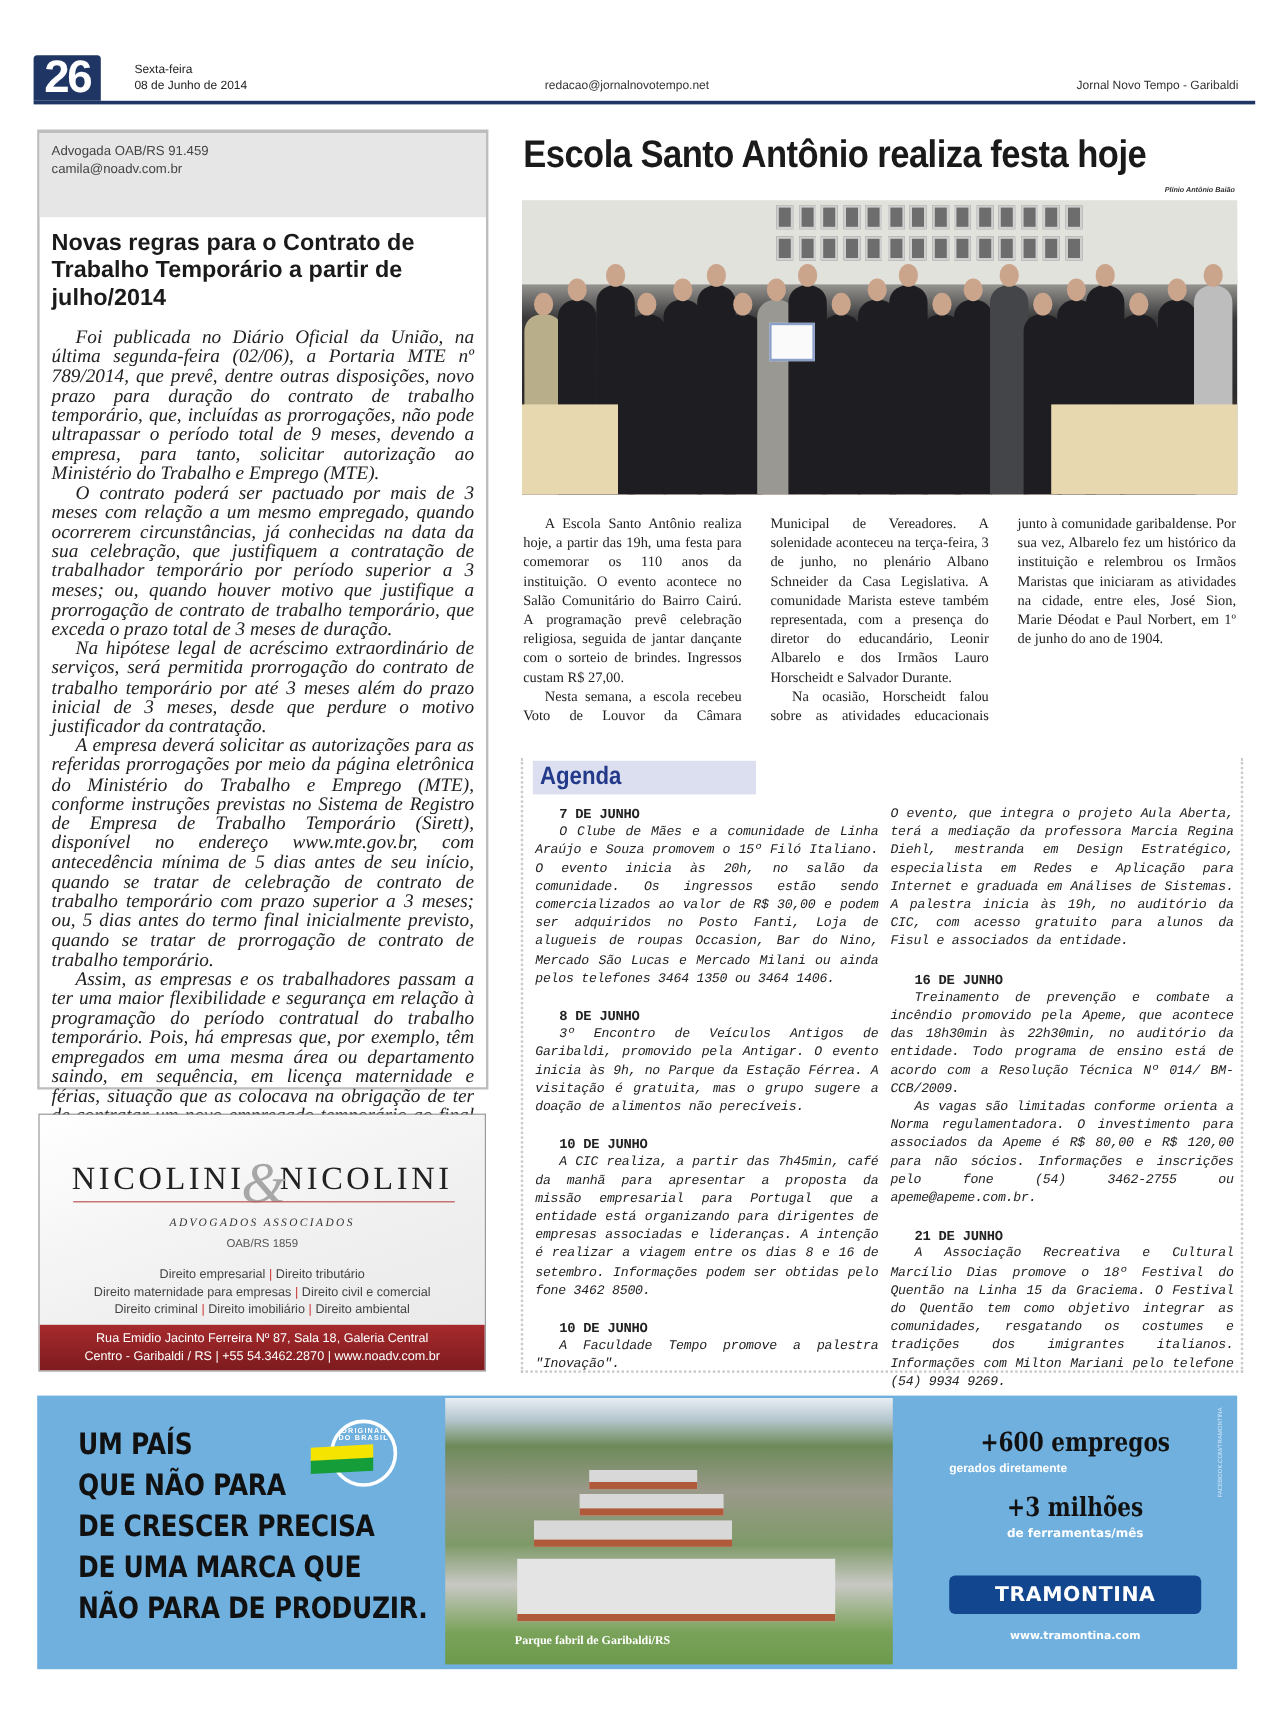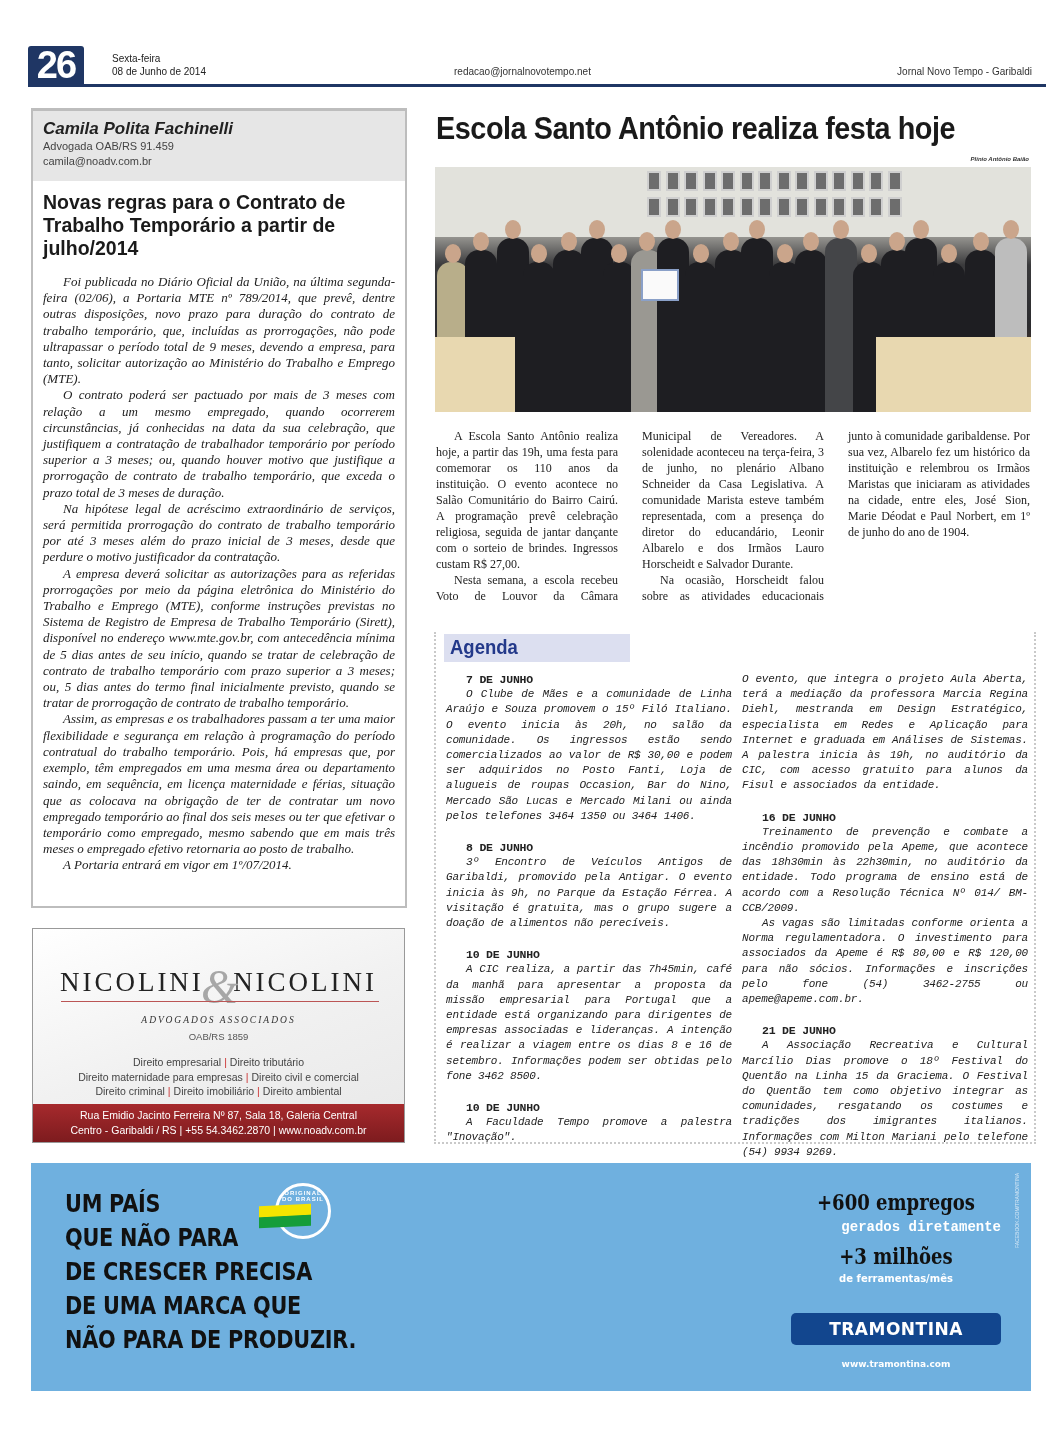--- a/index.html
+++ b/index.html
@@ -12,21 +12,21 @@
   .page-email { position: absolute; left: 440px; top: 20px; font-size: 10px; color: #333; }
   .page-paper { position: absolute; right: 12px; top: 20px; font-size: 10px; color: #333; }
   .header-rule { position: absolute; left: 14px; top: 38px; width: 1018px; height: 3px; background: #1f3664; }
 
   
   .column-box { position: absolute; left: 31px; top: 108px; width: 376px; height: 800px; border: 2px solid #bdbdbd; border-top-width: 3px; }
   .author-box { background: #e6e6e6; padding: 8px 10px 10px 10px; height: 70px; }
   .author-name { font-family: "Liberation Sans", sans-serif; font-weight: bold; font-style: italic; font-size: 17px; color: #222; }
   .author-role, .author-email { font-size: 11px; color: #444; line-height: 15px; }
   .article-title { font-family: "Liberation Sans", sans-serif; font-weight: bold; font-size: 19.5px; line-height: 23px; color: #1a1a1a; padding: 10px 10px 0 10px; }
-  .article-body { padding: 14px 10px 0 10px; font-family: "Liberation Serif", serif; font-style: italic; font-size: 13px; line-height: 16.2px; color: #222; text-align: justify; }
+  .article-body { padding: 14px 10px 0 10px; font-family: "Liberation Serif", serif; font-style: italic; font-size: 16px; line-height: 16.2px; color: #222; text-align: justify; }
   .article-body p { text-indent: 20px; }
 
   
   .lawfirm-ad { position: absolute; left: 32px; top: 928px; width: 373px; height: 215px; border: 1px solid #999; background: linear-gradient(160deg, #ffffff 0%, #f1f1f1 50%, #e8e8e8 100%); overflow: hidden; }
   .lawfirm-name { position: absolute; top: 38px; width: 100%; text-align: center; font-family: "Liberation Serif", serif; font-size: 27px; letter-spacing: 3px; color: #222; }
   .lawfirm-amp { position: absolute; left: 168px; top: 30px; font-family: "Liberation Serif", serif; font-style: italic; font-size: 48px; color: #a7a7a7; }
   .lawfirm-rule { position: absolute; left: 28px; top: 72px; width: 318px; height: 1px; background: #b55; }
   .lawfirm-sub { position: absolute; top: 86px; width: 100%; text-align: center; font-family: "Liberation Serif", serif; font-size: 9.5px; letter-spacing: 2px; color: #333; font-style: italic; }
   .lawfirm-oab { position: absolute; top: 102px; width: 100%; text-align: center; font-size: 9.5px; color: #555; }
   .lawfirm-areas { position: absolute; top: 126px; width: 100%; text-align: center; font-size: 10.5px; color: #444; line-height: 14.5px; }
@@ -62,21 +62,21 @@
   
   .tram-ad { position: absolute; left: 31px; top: 1163px; width: 1000px; height: 228px; background: #6fb0df; overflow: hidden; }
   .tram-slogan { position: absolute; left: 34px; top: 24px; font-family: "DejaVu Sans", sans-serif; font-weight: bold; font-size: 24.5px; line-height: 34px; color: #111; transform: scaleX(0.85); transform-origin: left; letter-spacing: -0.3px; }
   .tram-seal { position: absolute; left: 244px; top: 20px; width: 56px; height: 56px; border-radius: 50%; border: 3px solid #fff; }
   .tram-seal-text { position: absolute; width: 100%; top: 4px; text-align: center; font-size: 6px; color: #fff; font-weight: bold; letter-spacing: 1px; }
   .tram-flag { position: absolute; left: 228px; top: 42px; width: 52px; height: 22px; background: linear-gradient(180deg, #f4e400 0%, #f4e400 48%, #159d3a 52%, #159d3a 100%); transform: skewY(-3deg); }
   .tram-photo { position: absolute; left: 340px; top: 2px; width: 373px; height: 222px; background: linear-gradient(180deg, #e8eef4 0%, #b6c7cf 8%, #6d8a5a 18%, #9a9a8a 35%, #7e9a68 55%, #c8c8c4 70%, #7aa25a 88%, #6c9a4c 100%); overflow: hidden; }
   .tram-photo .building { position: absolute; background: #d8d8d8; border-bottom: 6px solid #b05a3c; }
   .tram-photo-caption { position: absolute; left: 58px; bottom: 14px; font-family: "Liberation Serif", serif; font-weight: bold; font-size: 10px; color: #fff; }
   .tram-stat1 { position: absolute; left: 760px; top: 26px; width: 210px; text-align: center; font-family: "DejaVu Serif", serif; font-weight: bold; font-size: 22px; color: #111; transform: scaleX(0.82); }
-  .tram-stat1-sub { position: absolute; left: 760px; top: 56px; width: 210px; text-align: right; font-family: Liberation Mono, monospace; font-weight: bold; font-size: 14px; color: #fff; }
+  .tram-stat1-sub { position: absolute; left: 760px; top: 56px; width: 210px; text-align: left; font-family: Liberation Sans, sans-serif; font-weight: bold; font-size: 10px; color: #fff; }
   .tram-stat2 { position: absolute; left: 760px; top: 80px; width: 210px; text-align: center; font-family: "DejaVu Serif", serif; font-weight: bold; font-size: 22px; color: #111; transform: scaleX(0.82); }
   .tram-stat2-sub { position: absolute; left: 760px; top: 110px; width: 210px; text-align: center; font-family: "DejaVu Sans", sans-serif; font-weight: bold; font-size: 10px; color: #fff; }
   .tram-logo { position: absolute; left: 760px; top: 150px; width: 210px; height: 32px; border-radius: 5px; background: #12468e; color: #fff; text-align: center; line-height: 32px; font-family: "DejaVu Sans", sans-serif; font-weight: bold; font-size: 17px; letter-spacing: 0.5px; }
   .tram-url { position: absolute; left: 760px; top: 196px; width: 210px; text-align: center; font-family: "DejaVu Sans", sans-serif; font-size: 9px; color: #fff; font-weight: bold; }
   .tram-side { position: absolute; left: 983px; top: 10px; writing-mode: vertical-rl; transform: rotate(180deg); font-size: 5px; color: #d9e9f6; }
 </style>
 </head>
 <body>
 
 <div class="page-header">
@@ -85,21 +85,20 @@
     <div>Sexta-feira</div>
     <div>08 de Junho de 2014</div>
   </div>
   <div class="page-email">redacao@jornalnovotempo.net</div>
   <div class="page-paper">Jornal Novo Tempo - Garibaldi</div>
   <div class="header-rule"></div>
 </div>
 
 <div class="column-box">
   <div class="author-box">
-    <div class="author-name">Camila Polita Fachinelli</div>
     <div class="author-role">Advogada OAB/RS 91.459</div>
     <div class="author-email">camila@noadv.com.br</div>
   </div>
   <div class="article-title">Novas regras para o Contrato de Trabalho Temporário a partir de julho/2014</div>
   <div class="article-body">
     <p>Foi publicada no Diário Oficial da União, na última segunda-feira (02/06), a Portaria MTE nº 789/2014, que prevê, dentre outras disposições, novo prazo para duração do contrato de trabalho temporário, que, incluídas as prorrogações, não pode ultrapassar o período total de 9 meses, devendo a empresa, para tanto, solicitar autorização ao Ministério do Trabalho e Emprego (MTE).</p>
     <p>O contrato poderá ser pactuado por mais de 3 meses com relação a um mesmo empregado, quando ocorrerem circunstâncias, já conhecidas na data da sua celebração, que justifiquem a contratação de trabalhador temporário por período superior a 3 meses; ou, quando houver motivo que justifique a prorrogação de contrato de trabalho temporário, que exceda o prazo total de 3 meses de duração.</p>
     <p>Na hipótese legal de acréscimo extraordinário de serviços, será permitida prorrogação do contrato de trabalho temporário por até 3 meses além do prazo inicial de 3 meses, desde que perdure o motivo justificador da contratação.</p>
     <p>A empresa deverá solicitar as autorizações para as referidas prorrogações por meio da página eletrônica do Ministério do Trabalho e Emprego (MTE), conforme instruções previstas no Sistema de Registro de Empresa de Trabalho Temporário (Sirett), disponível no endereço www.mte.gov.br, com antecedência mínima de 5 dias antes de seu início, quando se tratar de celebração de contrato de trabalho temporário com prazo superior a 3 meses; ou, 5 dias antes do termo final inicialmente previsto, quando se tratar de prorrogação de contrato de trabalho temporário.</p>
     <p>Assim, as empresas e os trabalhadores passam a ter uma maior flexibilidade e segurança em relação à programação do período contratual do trabalho temporário. Pois, há empresas que, por exemplo, têm empregados em uma mesma área ou departamento saindo, em sequência, em licença maternidade e férias, situação que as colocava na obrigação de ter de contratar um novo empregado temporário ao final dos seis meses ou ter que efetivar o temporário como empregado, mesmo sabendo que em mais três meses o empregado efetivo retornaria ao posto de trabalho.</p>
@@ -262,20 +261,27 @@
     <div>UM PAÍS</div>
     <div>QUE NÃO PARA</div>
     <div>DE CRESCER PRECISA</div>
     <div>DE UMA MARCA QUE</div>
     <div>NÃO PARA DE PRODUZIR.</div>
   </div>
   <div class="tram-seal">
     <div class="tram-seal-text">ORIGINAL DO BRASIL</div>
   </div>
   <div class="tram-flag"></div>
+  <div class="tram-photo">
+    <div class="building" style="left:120px;top:60px;width:90px;height:16px;"></div>
+    <div class="building" style="left:112px;top:80px;width:120px;height:18px;"></div>
+    <div class="building" style="left:74px;top:102px;width:165px;height:22px;"></div>
+    <div class="building" style="left:60px;top:134px;width:265px;height:52px;background:#e4e4e4;border-bottom-color:#b05a3c;"></div>
+    <div class="tram-photo-caption">Parque fabril de Garibaldi/RS</div>
+  </div>
   <div class="tram-stat1">+600 empregos</div>
   <div class="tram-stat1-sub">gerados diretamente</div>
   <div class="tram-stat2">+3 milhões</div>
   <div class="tram-stat2-sub">de ferramentas/mês</div>
   <div class="tram-logo">TRAMONTINA</div>
   <div class="tram-url">www.tramontina.com</div>
   <div class="tram-side">FACEBOOK.COM/TRAMONTINA</div>
 </div>
 
 </body></html>

